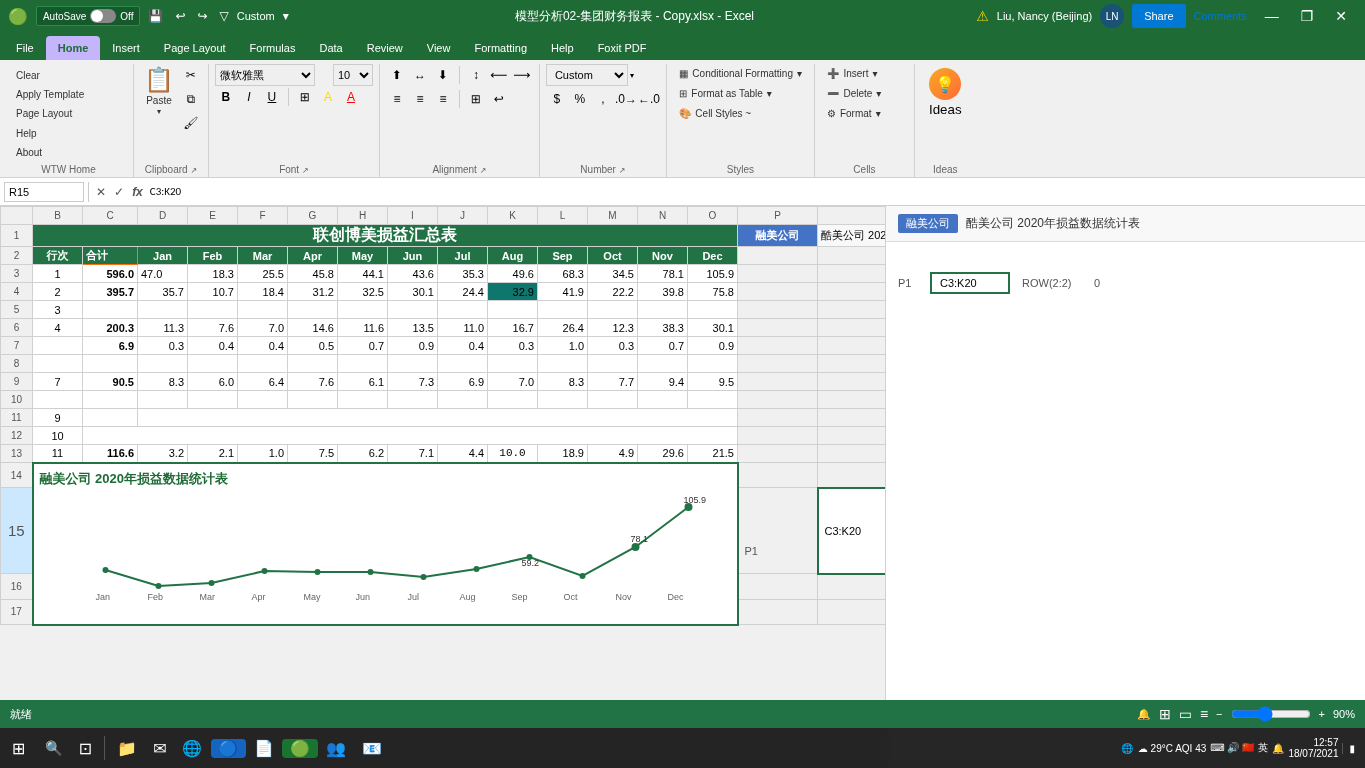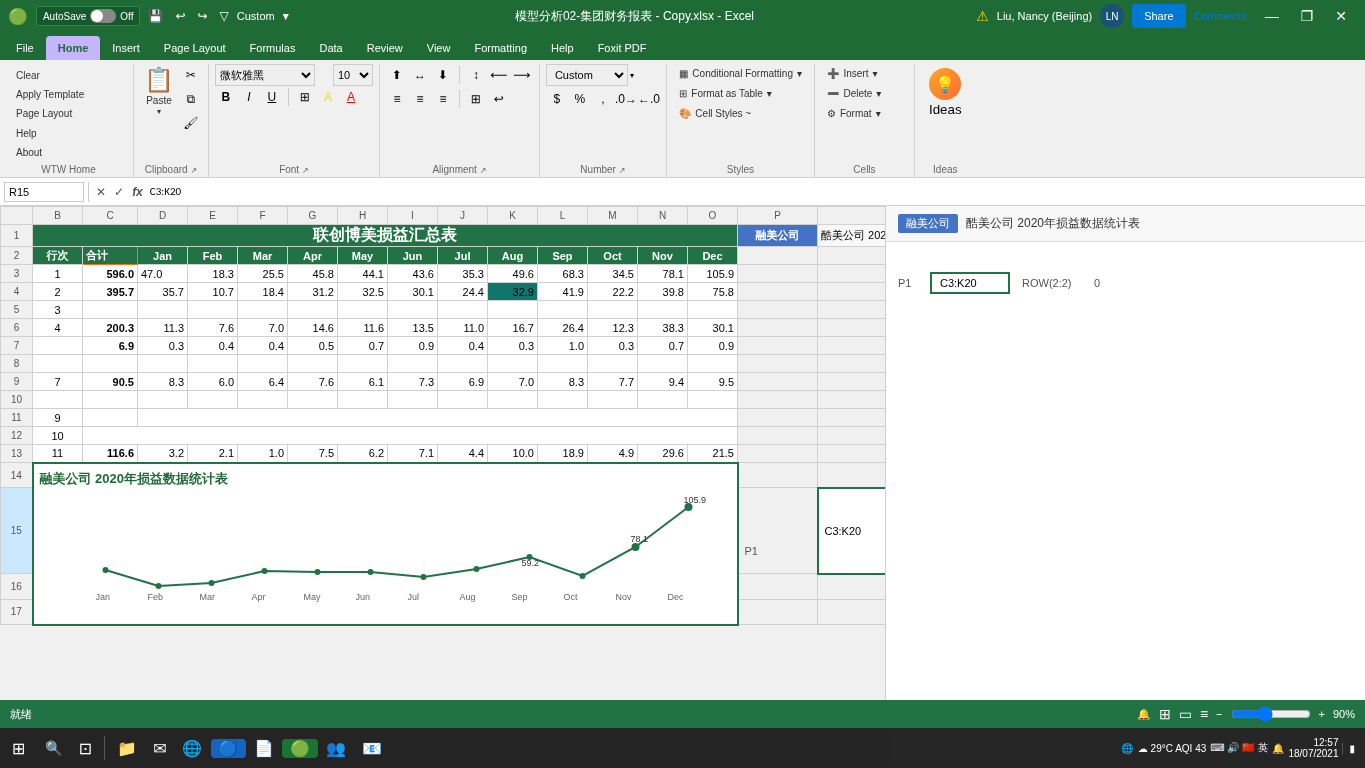--- a/index.html
+++ b/index.html
@@ -672,21 +672,21 @@
               <th style="background:#f0f0f0; border:1px solid #d0d0d0; text-align:center; font-size:10px; color:#555;">13</th>
               <td style="background:white; border:1px solid #d0d0d0; text-align:center;">11</td>
               <td style="background:white; border:1px solid #d0d0d0; text-align:right; font-weight:bold;">116.6</td>
               <td style="background:white; border:1px solid #d0d0d0; text-align:right;">3.2</td>
               <td style="background:white; border:1px solid #d0d0d0; text-align:right;">2.1</td>
               <td style="background:white; border:1px solid #d0d0d0; text-align:right;">1.0</td>
               <td style="background:white; border:1px solid #d0d0d0; text-align:right;">7.5</td>
               <td style="background:white; border:1px solid #d0d0d0; text-align:right;">6.2</td>
               <td style="background:white; border:1px solid #d0d0d0; text-align:right;">7.1</td>
               <td style="background:white; border:1px solid #d0d0d0; text-align:right;">4.4</td>
-              <td style="background:white; border:1px solid #d0d0d0; text-align:right;">10.0</td>
+              <td style="background:white; border:1px solid #d0d0d0; text-align:center;font-family:Liberation Mono, monospace;">10.0</td>
               <td style="background:white; border:1px solid #d0d0d0; text-align:right;">18.9</td>
               <td style="background:white; border:1px solid #d0d0d0; text-align:right;">4.9</td>
               <td style="background:white; border:1px solid #d0d0d0; text-align:right;">29.6</td>
               <td style="background:white; border:1px solid #d0d0d0; text-align:right;">21.5</td>
               <td style="border:1px solid #d0d0d0;"></td>
               <td style="border:1px solid #d0d0d0;"></td>
 
             </tr>
 
             <tr>
@@ -738,21 +738,21 @@
                 </div>
               </td>
               <td style="border:1px solid #d0d0d0;"></td>
               <td style="border:1px solid #d0d0d0;">
                 
                 
               </td>
 
             </tr>
             <tr>
-              <th style="background:#f0f0f0; border:1px solid #d0d0d0; text-align:center; font-size:10px; color:#555; background:#cce8ff;">15</th>
+              <th style="background:#f0f0f0; border:1px solid #d0d0d0; text-align:center; font-size:15px; color:#555; background:#cce8ff;">15</th>
 
               <td style="border:1px solid #d0d0d0; padding:4px 6px;">
                 <div style="display:flex; align-items:center; gap:8px; margin-top:40px;">
                   <span style="font-size:11px; color:#555;">P1</span>
                 </div>
               </td>
               <td style="border:2px solid #217346; padding:3px 6px; font-size:11px; background:white;">
                 <span>C3:K20</span>
               </td>
 

